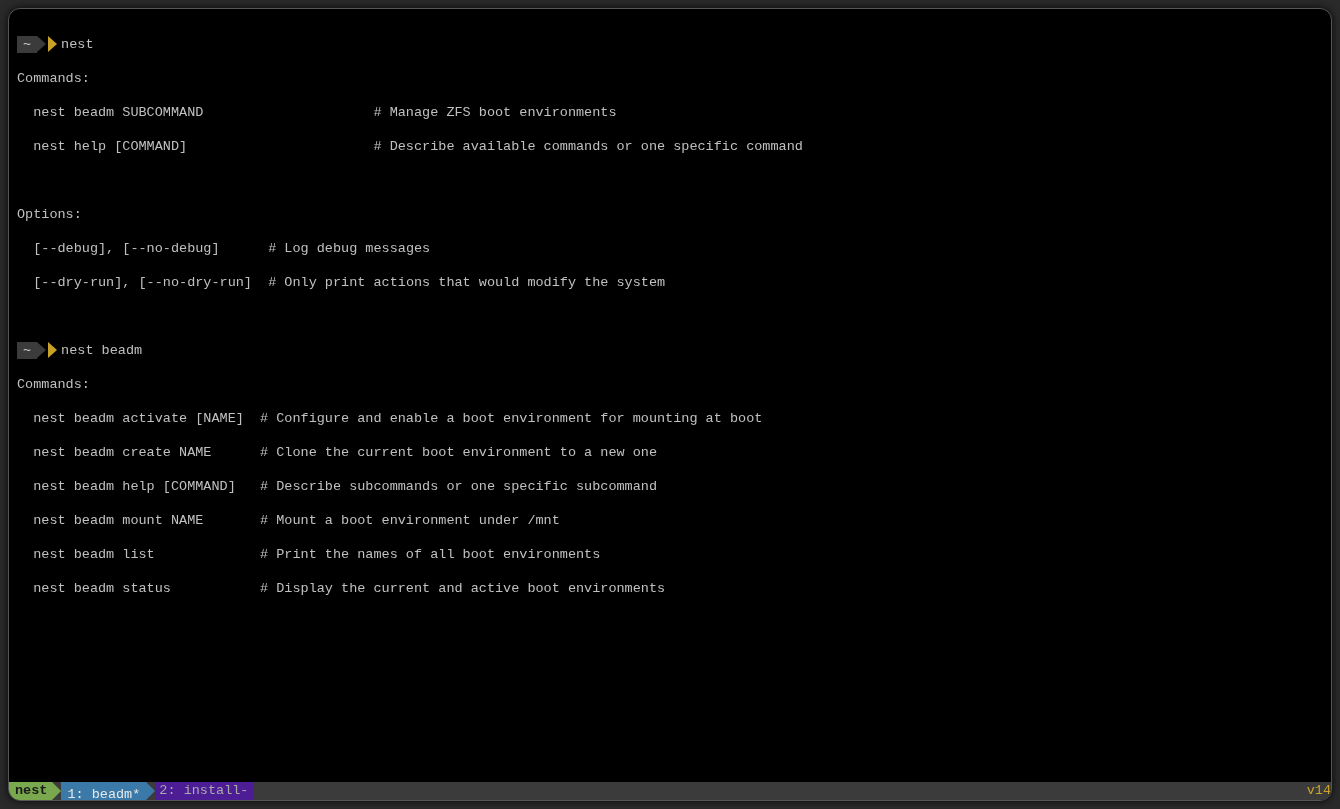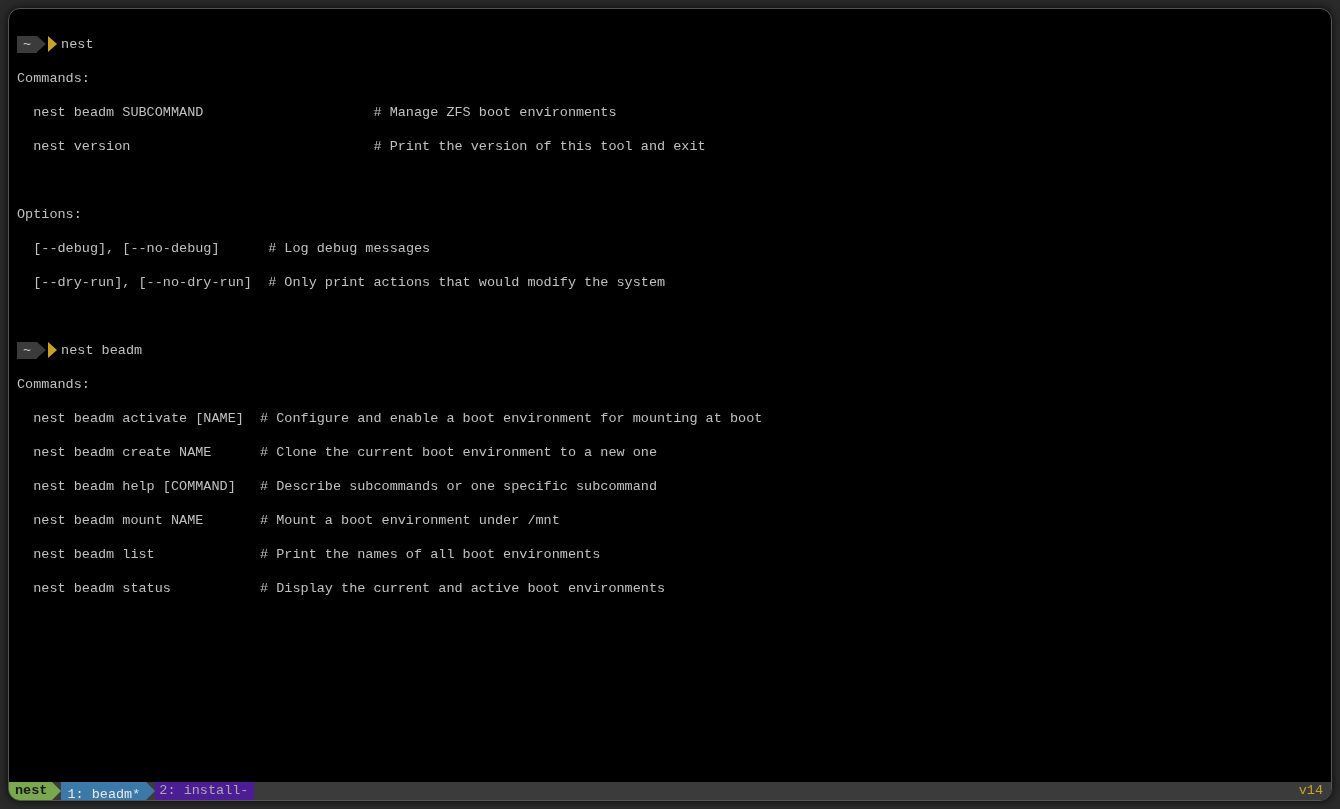--- a/index.html
+++ b/index.html
@@ -88,34 +88,33 @@
   }
   .status-tab {
     background: #4c1d95;
     color: #aaa;
     padding: 0 6px 0 4px;
     display: flex; align-items: center;
   }
   .status-right {
     margin-left: auto;
     color: #c9a227;
-    padding-right: 8px;
     display: flex; align-items: center;
   }
   .line { min-height: 17px; }
 </style>
 </head>
 <body>
 
 <div class="terminal-window">
   <div class="terminal-content">
 <div class="line prompt-line"><span class="seg-dir">~</span><span class="seg-dir-arrow"><span class="arrow-glyph"></span></span><span class="cmd-arrow"><span class="arrow-glyph"></span></span><span class="cmd-text">nest</span></div>
 <div class="line">Commands:</div>
 <div class="line"><span>  nest beadm SUBCOMMAND                     </span><span># Manage ZFS boot environments</span></div>
-<div class="line"><span>  nest version                              </span><span># Print the version of this tool and exit</span></div>
+<div class="line"><span>  nest help [COMMAND]                       </span><span># Describe available commands or one specific command</span></div>
 <div class="line"> </div>
 <div class="line">Options:</div>
 <div class="line"><span>  [--debug], [--no-debug]      </span><span># Log debug messages</span></div>
 <div class="line"><span>  [--dry-run], [--no-dry-run]  </span><span># Only print actions that would modify the system</span></div>
 <div class="line"> </div>
 <div class="line prompt-line"><span class="seg-dir">~</span><span class="seg-dir-arrow"><span class="arrow-glyph"></span></span><span class="cmd-arrow"><span class="arrow-glyph"></span></span><span class="cmd-text">nest beadm</span></div>
 <div class="line">Commands:</div>
 <div class="line"><span>  nest beadm activate [NAME]  </span><span># Configure and enable a boot environment for mounting at boot</span></div>
 <div class="line"><span>  nest beadm create NAME      </span><span># Clone the current boot environment to a new one</span></div>
 <div class="line"><span>  nest beadm help [COMMAND]   </span><span># Describe subcommands or one specific subcommand</span></div>

